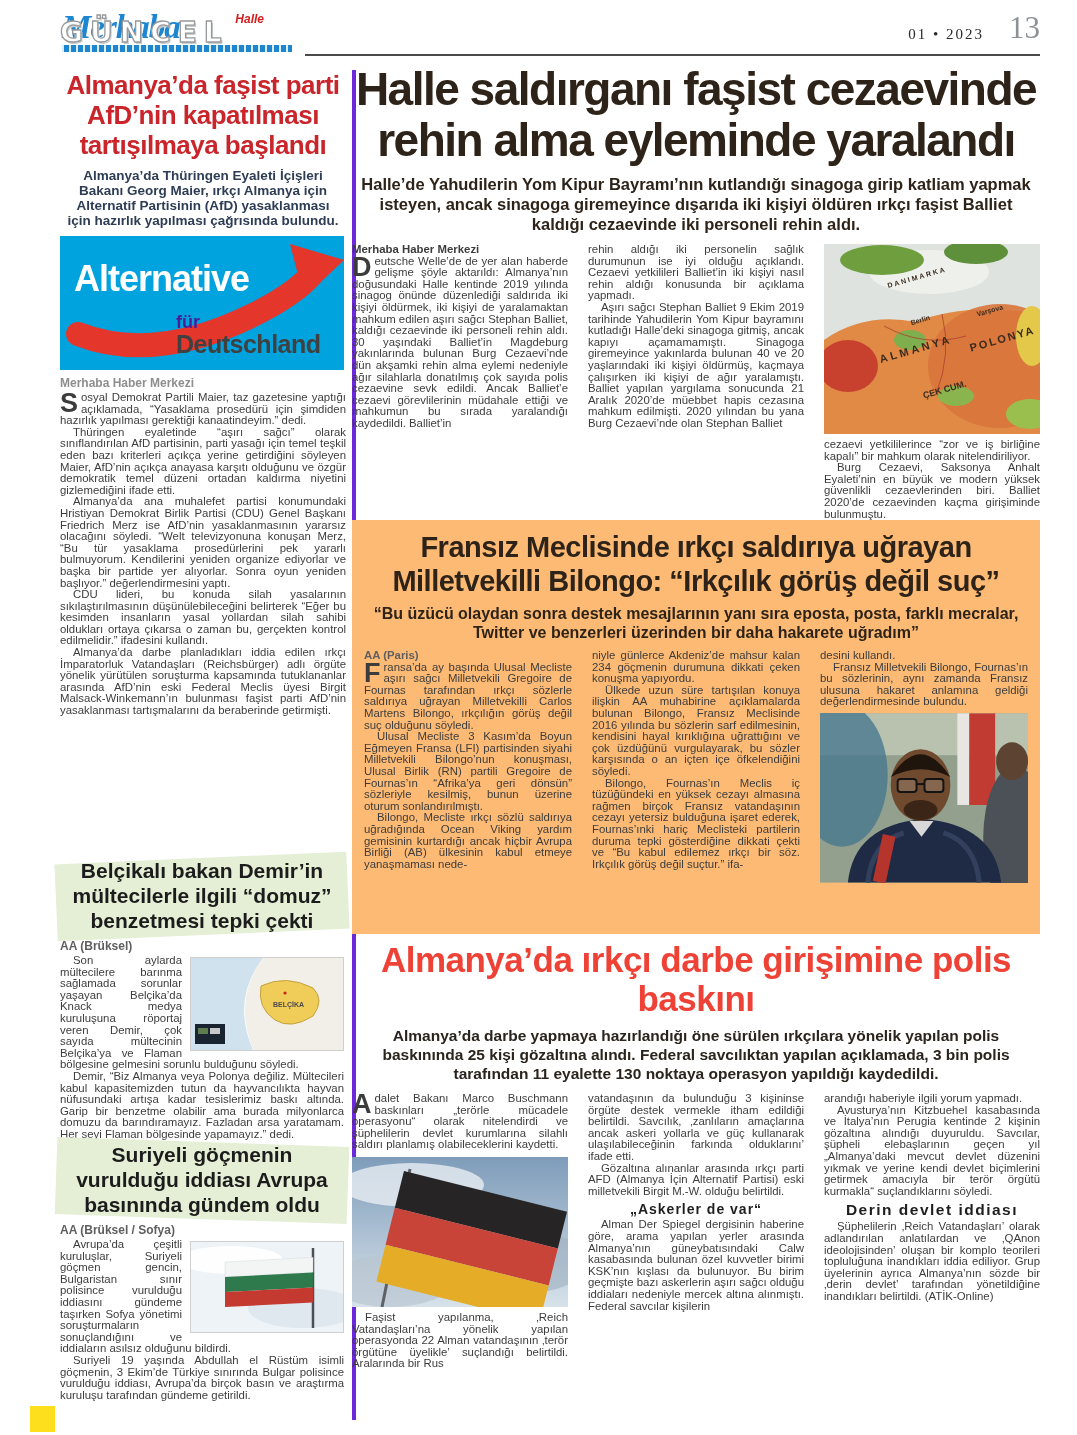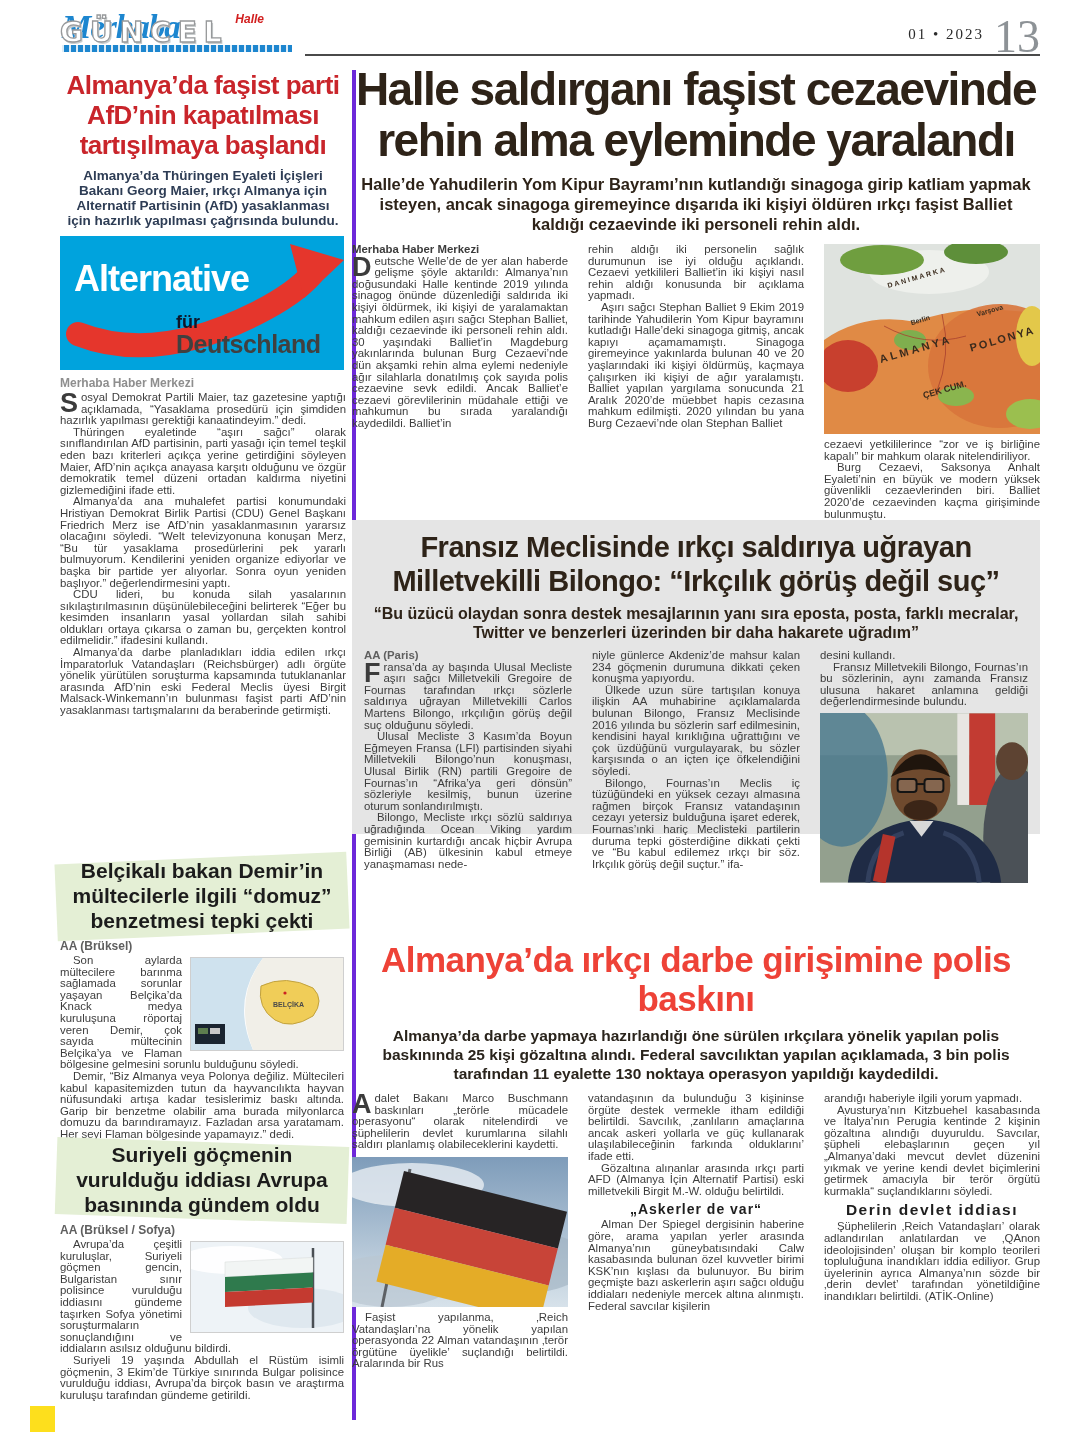--- a/index.html
+++ b/index.html
@@ -11,51 +11,51 @@
   .brand{position:absolute;left:2px;top:2px;width:230px;}
   .brand-word{font-family:"Liberation Serif",serif;font-style:italic;font-weight:bold;
               font-size:33px;color:#1d86cf;letter-spacing:-1px;line-height:34px;}
   .brand-badge{position:absolute;right:28px;top:-4px;color:#d21f1f;font-size:12px;font-weight:bold;font-style:italic;margin-top:6px;}
   .brand-bar{height:7px;background:#1d86cf;margin-top:1px;
              background-image:repeating-linear-gradient(90deg,rgba(255,255,255,.85) 0 2px,transparent 2px 7px);}
   .section-title{position:absolute;left:0;right:8px;top:8px;text-align:left;
                  font-family:"DejaVu Sans",sans-serif;font-weight:bold;font-size:28px;letter-spacing:7px;
                  color:#fff;-webkit-text-stroke:1.3px #97999b;text-shadow:1.5px 1.5px 0 #c9cdce;}
   .issue{position:absolute;right:56px;top:18px;font-family:"Liberation Serif",serif;font-size:15px;color:#2b2b2b;letter-spacing:2px;}
-  .pageno{position:absolute;right:0;top:2px;font-family:"Liberation Serif",serif;font-size:46px;color:#8d9296;}
+  .pageno{position:absolute;right:0;top:2px;font-family:"Liberation Serif",serif;font-size:31px;color:#8d9296;}
   
   .body p{margin:0;text-align:justify;font-size:11.4px;line-height:11.6px;color:#3c3c3c;}
   .body p.ind{text-indent:13px;}
   .dropcap::first-letter{float:left;font-size:27px;line-height:21px;padding:1px 3px 0 0;font-weight:bold;color:#3c3c3c;}
   .byline{font-weight:bold;font-size:12px;color:#8e8e8e;margin:0 0 2px 0;line-height:14px;}
   .byline.dark{color:#5f5f5f;}
   
   .left-rail{position:absolute;left:60px;top:70px;width:286px;height:1350px;border-right:4px solid #6d28d9;padding-right:6px;}
   .red-head{color:#c9252b;font-weight:bold;font-size:26px;line-height:30px;text-align:center;letter-spacing:-.5px;margin:0 0 8px 0;}
   .navy-sub{color:#2e3d55;font-weight:bold;font-size:13.5px;line-height:15px;text-align:center;margin:0 4px 8px 4px;}
   .afd-logo{position:relative;width:284px;height:134px;background:#00a3dd;margin:2px 0 6px 0;}
   .afd-logo .t1{position:absolute;left:14px;top:22px;font-weight:bold;font-size:36px;color:#fff;letter-spacing:-1px;}
-  .afd-logo .t2{position:absolute;left:116px;top:76px;font-weight:bold;font-size:18px;color:#0f172a;text-align:right;}
+  .afd-logo .t2{position:absolute;left:116px;top:76px;font-weight:bold;font-size:18px;color:#4c1d95;text-align:right;}
   .afd-logo .t3{position:absolute;left:116px;top:94px;font-weight:bold;font-size:25px;color:#404040;letter-spacing:-.5px;}
   .black-head{position:relative;color:#1c1c1c;font-weight:bold;font-size:21px;line-height:25px;text-align:center;margin:0 0 6px 0;}
   .black-head .blob{position:absolute;left:-4px;right:-4px;top:0;bottom:-2px;background:#e4efd5;transform:rotate(-2.5deg);z-index:0;}
   .black-head .blob.r{transform:rotate(2deg);}
   .black-head span{position:relative;z-index:1;}
   .demir{position:absolute;left:0;top:788px;width:284px;}
   .syria{position:absolute;left:0;top:1072px;width:284px;}
   .float-photo{float:right;width:152px;margin:2px 0 3px 8px;border:1px solid #cfcfcf;}
   
   .main{position:absolute;left:352px;top:62px;width:688px;height:1373px;}
   .halle-head{color:#2e2318;font-weight:bold;font-size:46px;line-height:51px;text-align:center;letter-spacing:-1.5px;margin:2px 0 8px 0;}
   .halle-sub{color:#2e2318;font-weight:bold;font-size:16.5px;line-height:20px;text-align:center;margin:0 6px 10px 6px;}
   .cols{display:flex;gap:20px;}
   .col{flex:1;min-width:0;}
   .photo{width:100%;display:block;margin:0 0 5px 0;}
   
-  .green-panel{position:absolute;left:0;top:458px;width:688px;height:314px;background:#e5e5e5;padding:10px 12px;box-sizing:border-box;}
+  .green-panel{position:absolute;left:0;top:458px;width:688px;height:414px;background:#fdba74;padding:10px 12px;box-sizing:border-box;}
   .bilongo-head{color:#2e2318;font-weight:bold;font-size:29px;line-height:34px;text-align:center;letter-spacing:-.5px;margin:0 0 6px 0;}
   .bilongo-sub{color:#2e2318;font-weight:bold;font-size:16px;line-height:19px;text-align:center;margin:0 6px 8px 6px;}
   
   .coup{position:absolute;left:0;top:878px;width:688px;}
   .coup-head{color:#ee4237;font-weight:bold;font-size:35px;line-height:39px;text-align:center;letter-spacing:-.5px;margin:0 0 8px 0;}
   .coup-sub{color:#2a241c;font-weight:bold;font-size:15.5px;line-height:19px;text-align:center;margin:0 10px 10px 10px;}
   .mini-head{font-weight:bold;color:#1e1e1e;text-align:center;margin:4px 0 2px 0;}
   .mini-head.a{font-size:14px;letter-spacing:1px;}
   .mini-head.b{font-size:15.5px;letter-spacing:1.5px;}
   .corner-mark{position:absolute;left:30px;top:1406px;width:25px;height:26px;background:#fddf1d;}

